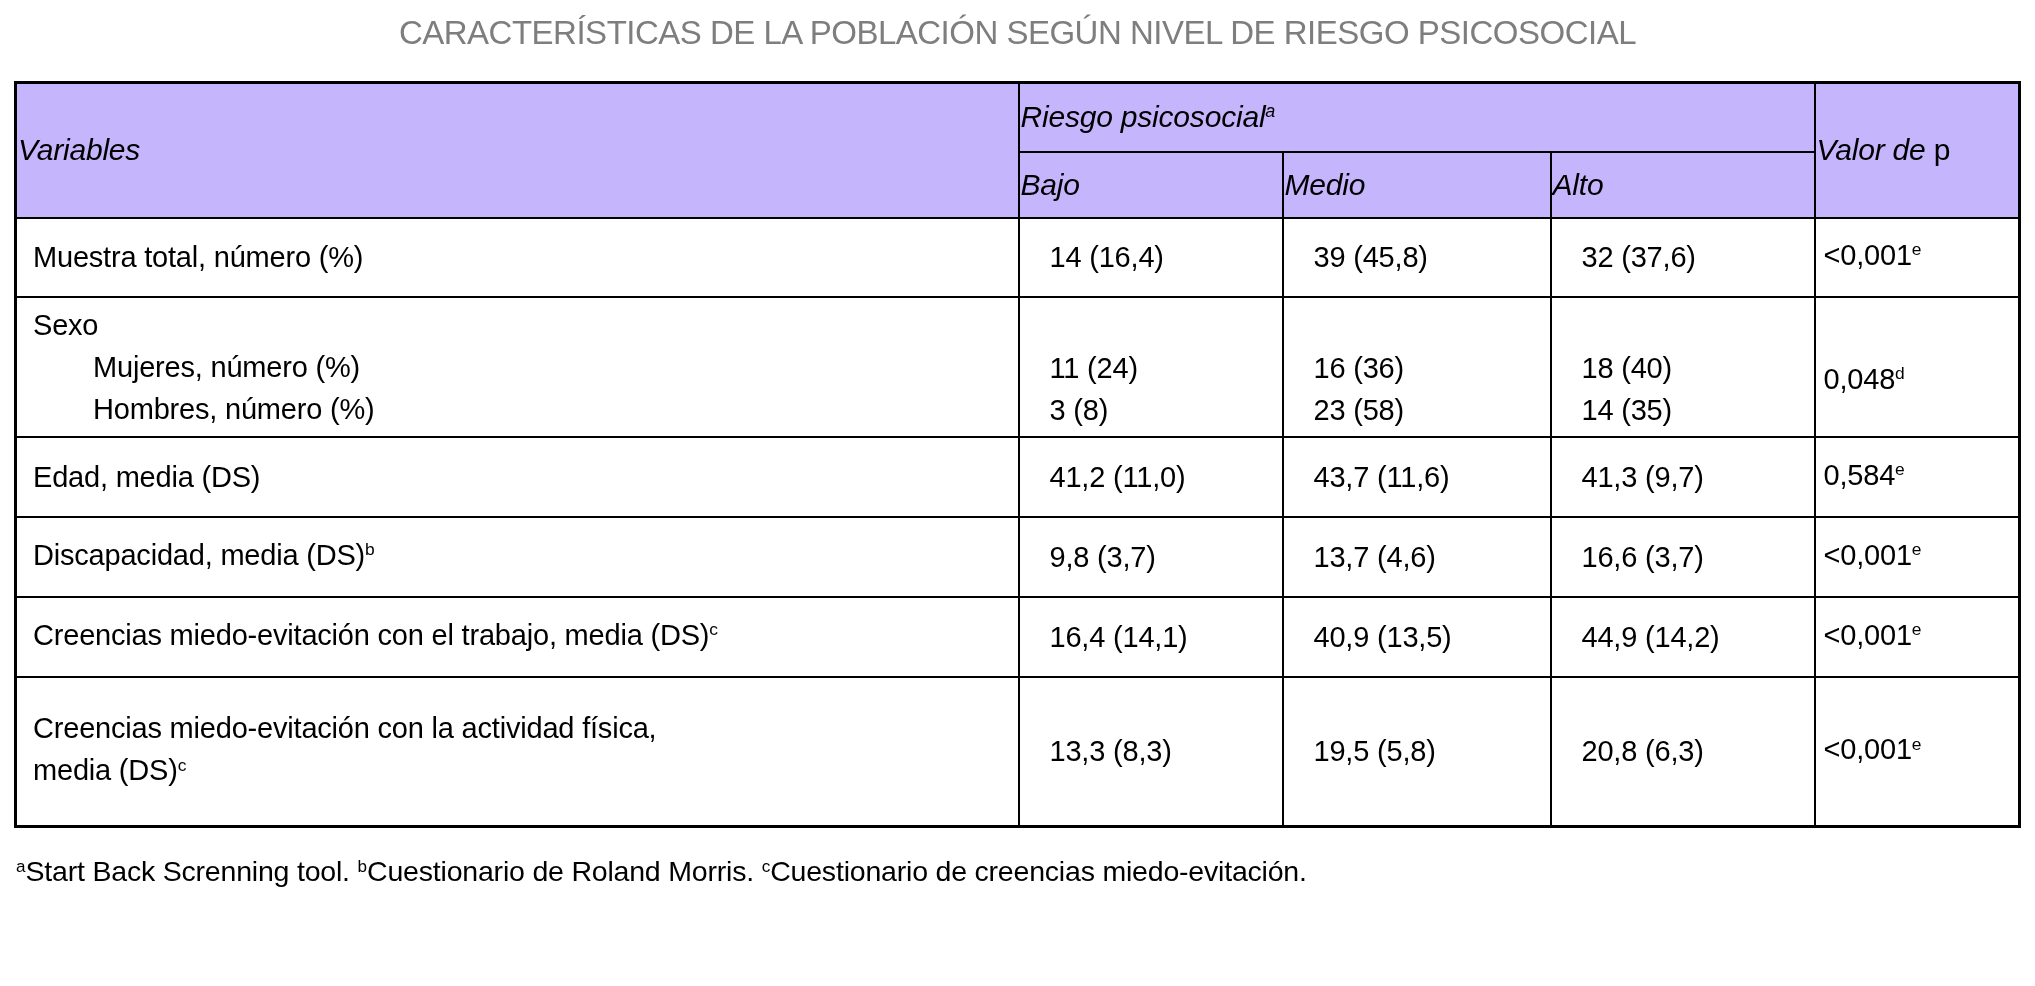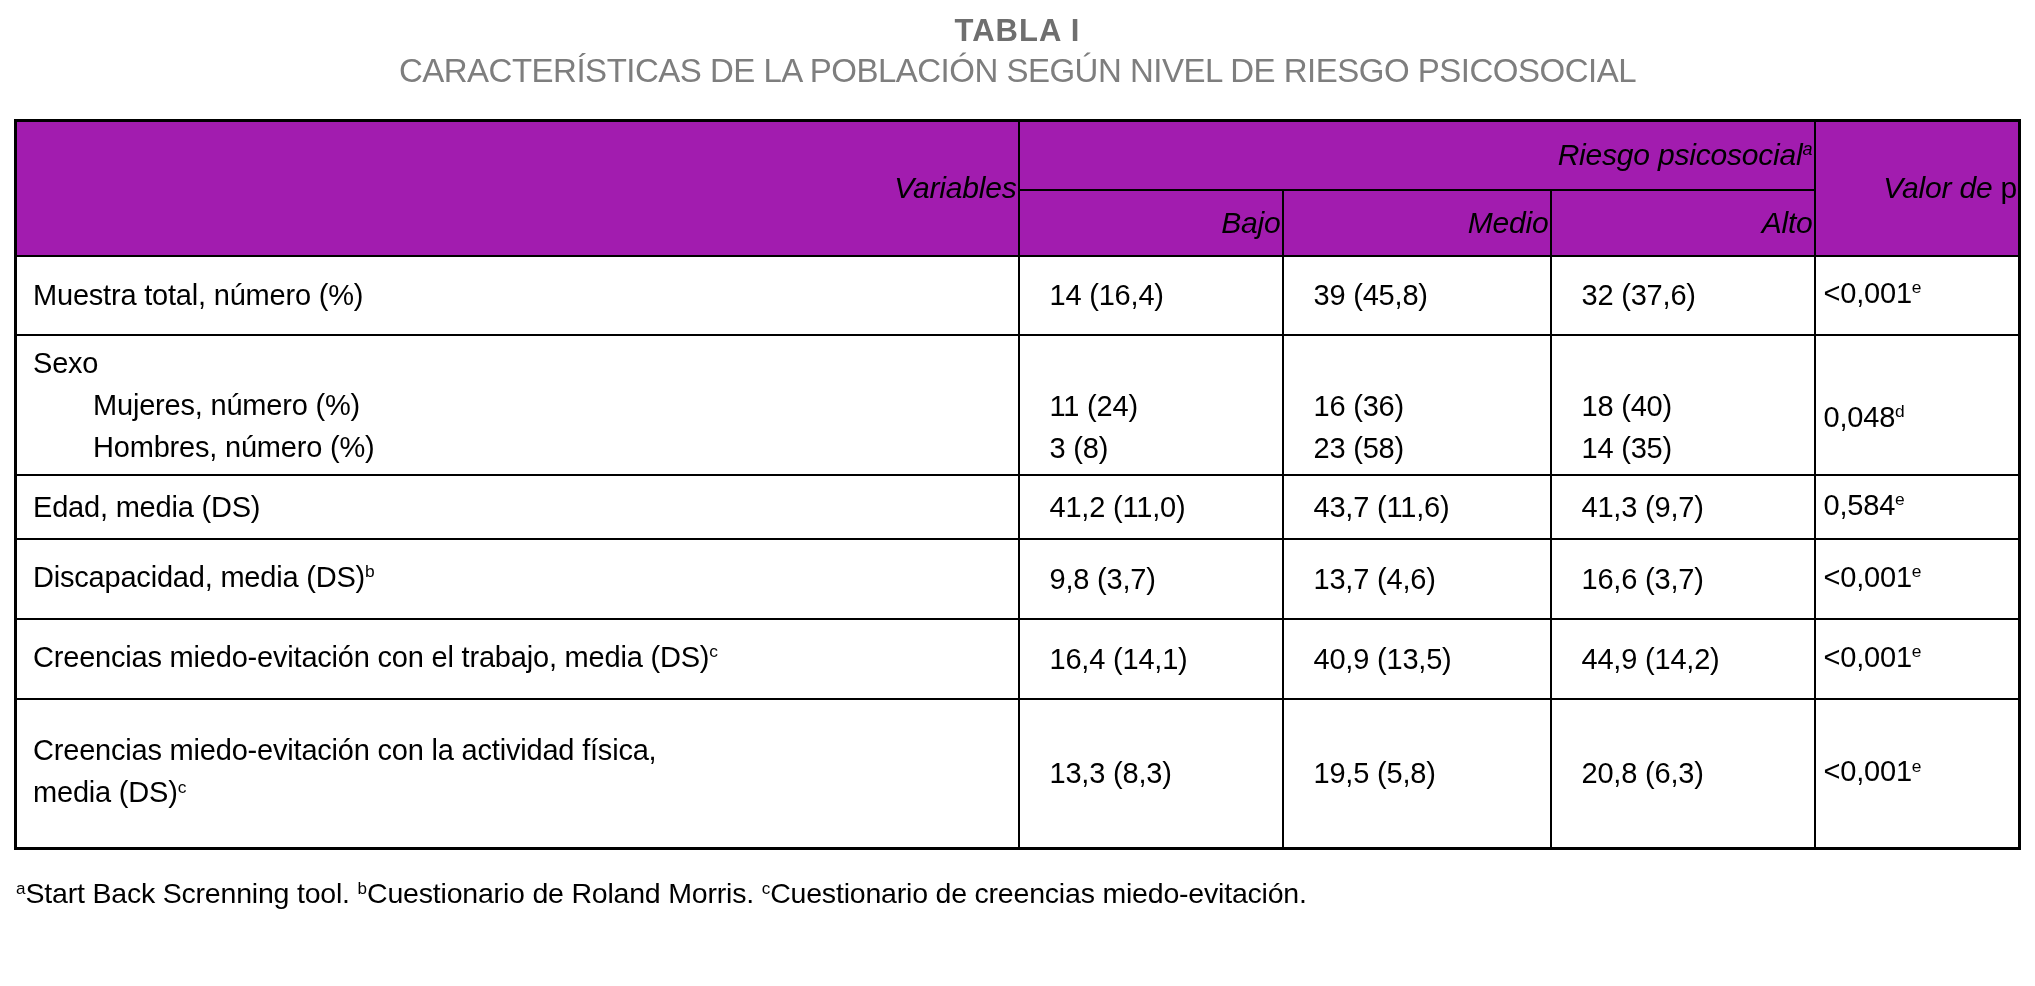--- a/index.html
+++ b/index.html
@@ -42,25 +42,25 @@
     font-size: 29px;
     letter-spacing: -0.2px;
   }
   table.main, table.main th, table.main td {
     border: 2px solid #000000;
   }
   table.main {
     border-width: 3px;
   }
   thead th {
-    background: #a21caf;
+    background: #c4b5fd;
     font-style: italic;
     font-weight: normal;
     font-size: 30px;
-    text-align: right;
+    text-align: left;
     vertical-align: middle;
   }
   thead th .roman { font-style: normal; }
   tbody td {
     vertical-align: middle;
     background: #ffffff;
   }
   td.label {
     padding: 6px 12px 6px 16px;
     text-align: left;
@@ -92,31 +92,30 @@
     font-size: 28.5px;
     line-height: 35px;
     letter-spacing: -0.2px;
     color: #000000;
   }
   
   tr.h-head1 { height: 69px; }
   tr.h-head2 { height: 66px; }
   tr.h-r1 { height: 79px; }
   tr.h-r2 { height: 130px; }
-  tr.h-r3 { height: 64px; }
+  tr.h-r3 { height: 80px; }
   tr.h-r4 { height: 80px; }
   tr.h-r5 { height: 80px; }
   tr.h-r6 { height: 150px; }
 </style>
 </head>
 <body>
 
 <div class="page">
 
-  <div class="title">TABLA I</div>
   <div class="subtitle">CARACTERÍSTICAS DE LA POBLACIÓN SEGÚN NIVEL DE RIESGO PSICOSOCIAL</div>
 
   <table class="main">
     <colgroup>
       <col style="width:1003px">
       <col style="width:264px">
       <col style="width:268px">
       <col style="width:264px">
       <col style="width:205px">
     </colgroup>

